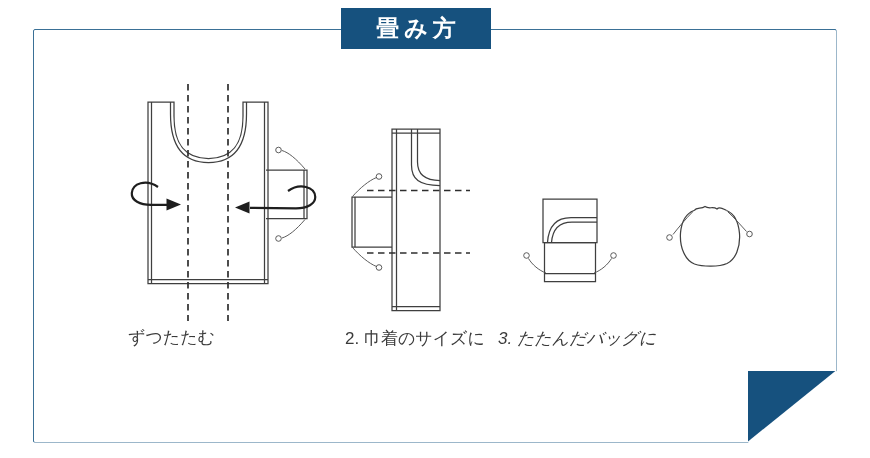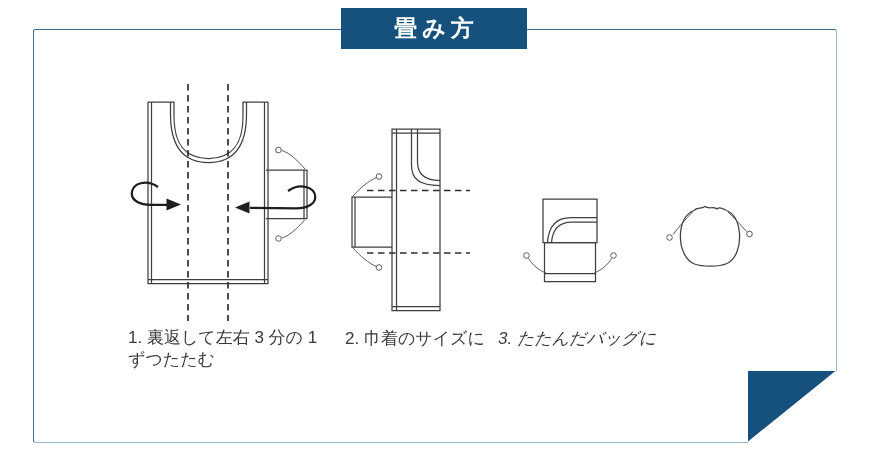--- a/index.html
+++ b/index.html
@@ -14,21 +14,21 @@
     border:1.5px solid var(--frame-border,#3a7096);
     border-radius:2px;
     clip-path:polygon(0 0,100% 0,100% 342px,715px 100%,0 100%);
   }
   .fold{
     position:absolute;left:748px;top:370.5px;width:88px;height:71px;
     background:var(--accent,#16517e);
     clip-path:polygon(0 0,100% 0,0 100%);
   }
   .banner{
-    position:absolute;left:341px;top:8px;width:186px;height:41px;
+    position:absolute;left:341px;top:8px;width:150px;height:41px;
     background:var(--accent,#16517e);
     display:flex;align-items:center;justify-content:center;
   }
   .banner span{
     color:#ffffff;font-size:23px;font-weight:bold;
     letter-spacing:5px;padding-left:5px;line-height:1;
   }
   .art{position:absolute;left:0;top:0;width:870px;height:458px;}
   .art path,.art circle,.art rect{fill:none;}
   .ln{stroke:var(--line,#3f3f3f);stroke-width:1.25;}
@@ -119,21 +119,20 @@
       <path class="ln" d="M694,210.5 C686,213.5 681.5,222 680.5,233 C679.5,248 685.5,260.5 694.5,264 C703,267 719,267 727,263.5 C735.5,259.5 740.5,247.5 739.5,233.5 C738.5,222 734,213.5 726.5,210.5"></path>
       <path class="ln" d="M694,210.5 C697,206.5 701,209.5 705,206.5 C709,209.5 713,206 717,209 C720,206 724,209.5 726.5,210.5"></path>
       <path class="ln-thin" d="M692.5,212 C686,218.5 678.5,227.5 673,234.5"></path>
       <circle class="ln-thin" cx="669.5" cy="237.5" r="2.8"></circle>
       <path class="ln-thin" d="M728,212 C734.5,218 741.5,226 746.5,231.5"></path>
       <circle class="ln-thin" cx="749.5" cy="234" r="2.8"></circle>
     </g>
   </svg>
 
   <div class="label" style="left:128px;top:327px;">
-    <div>1. 裏返して左右 3 分の 1</div>
     <div>ずつたたむ</div>
   </div>
 
   <div class="label" style="left:345px;top:328px;">
     <div>2. 巾着のサイズに</div>
   </div>
 
   <div class="label" style="left:498px;top:328px;font-style:italic;">
     <div>3. たたんだバッグに</div>
   </div>

